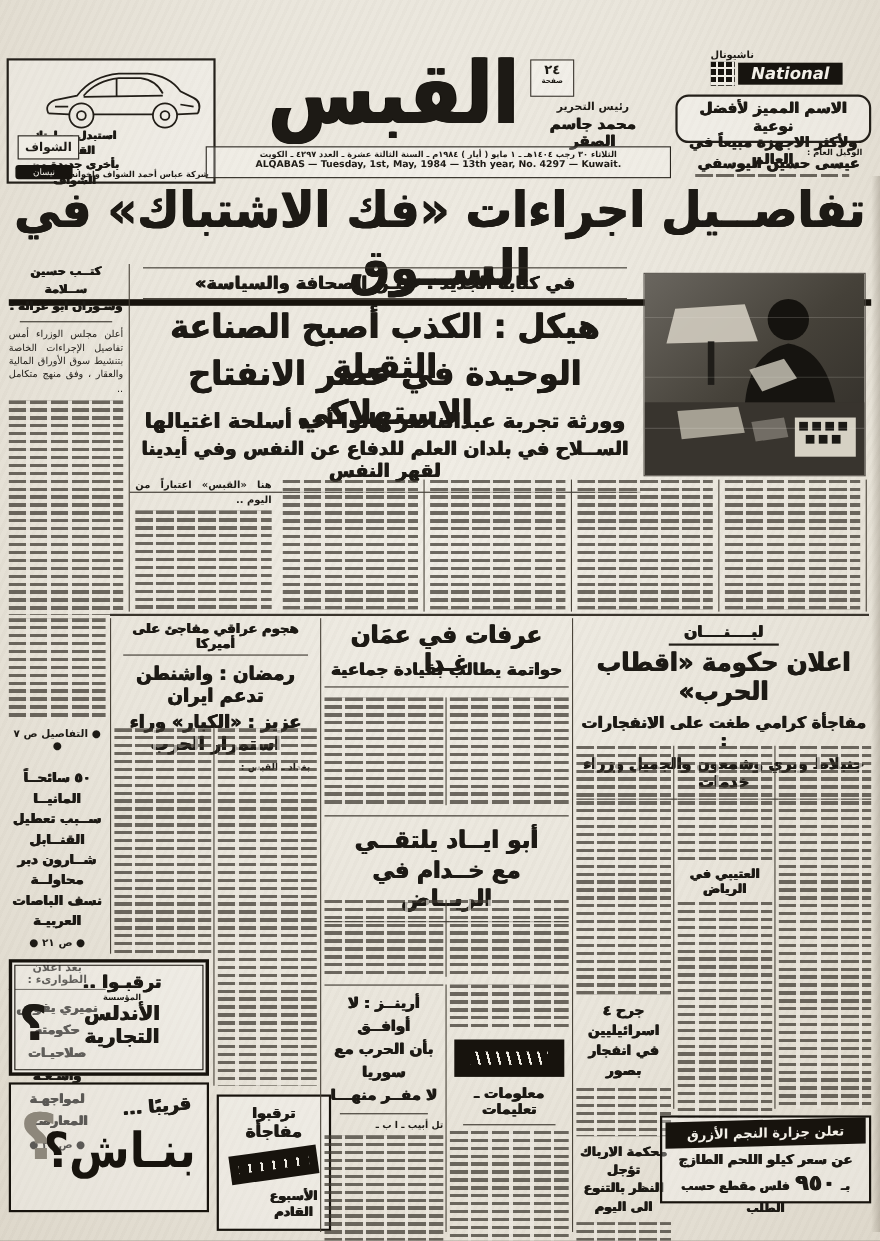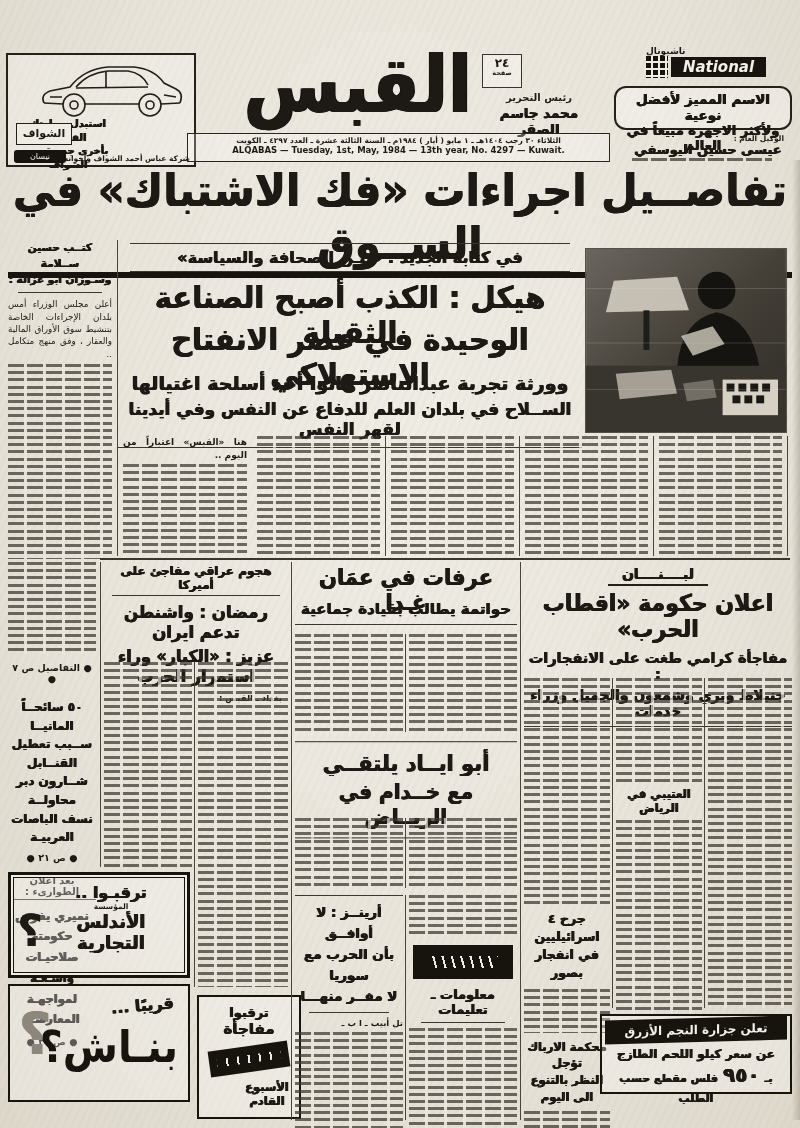--- a/index.html
+++ b/index.html
@@ -99,21 +99,21 @@
   <div class="abs c" style="left:8px;top:168px;width:784px;border-bottom:6px solid #17130d;padding-bottom:6px;">
     <span class="heavy" style="font-size:42px;letter-spacing:0px;display:inline-block;transform:scaleY(1.08);">تفاصــيل اجراءات «فك الاشتباك» في الســوق</span>
   </div>
 
   <div class="abs" style="left:8px;top:240px;width:104px;height:316px;">
     <div class="c heavy" style="font-size:10.5px;line-height:1.5;">
       <div>كتــب حسين ســلامة</div>
       <div>وسـوزان ابو غزالة :</div>
     </div>
     <div class="hr" style="margin:5px 10px;"></div>
-    <div class="smalltext" style="font-size:8.8px;">أعلن مجلس الوزراء أمس بلدان الإجراءات الخاصة بتنشيط سوق الأوراق المالية والعقار ، وفق منهج متكامل ..</div>
+    <div class="smalltext" style="font-size:8.8px;">أعلن مجلس الوزراء أمس تفاصيل الإجراءات الخاصة بتنشيط سوق الأوراق المالية والعقار ، وفق منهج متكامل ..</div>
     <div class="txl" style="height:195px;margin-top:4px;"></div>
   </div>
   <div class="abs vr" style="left:117px;top:240px;height:316px;"></div>
 
   <div class="abs c" style="left:130px;top:243px;width:440px;border-top:1px solid #3a352d;border-bottom:1px solid #3a352d;padding:4px 0;">
     <span class="heavy" style="font-size:16px;">في كتابه الجديد : «بيـن الصحافة والسياسة»</span>
   </div>
 
   <div class="abs c heavy" style="left:120px;top:281px;width:460px;font-size:29px;transform:scaleY(1.05);">هيكل : الكذب أصبح الصناعة الثقيلة</div>
   <div class="abs c heavy" style="left:120px;top:323px;width:460px;font-size:29px;transform:scaleY(1.05);">الوحيدة في عصر الانفتاح الاستهلاكي</div>

